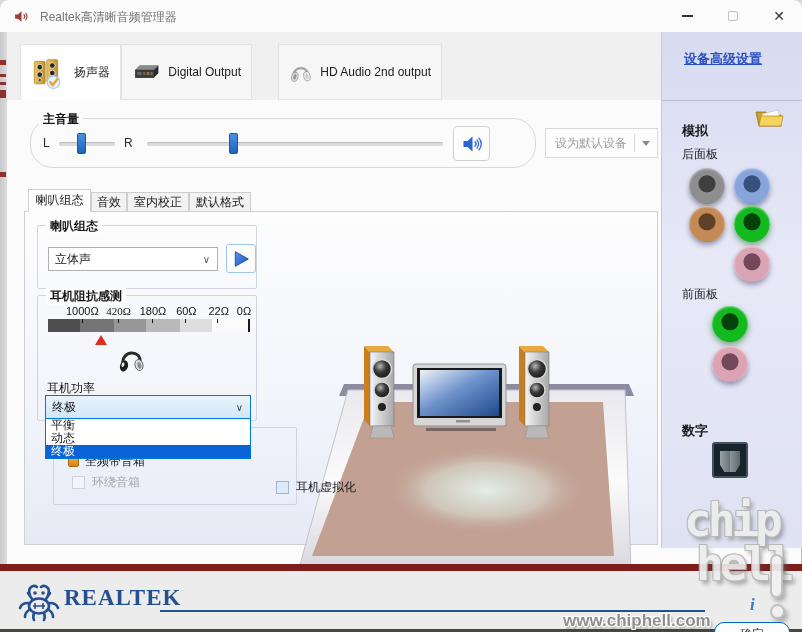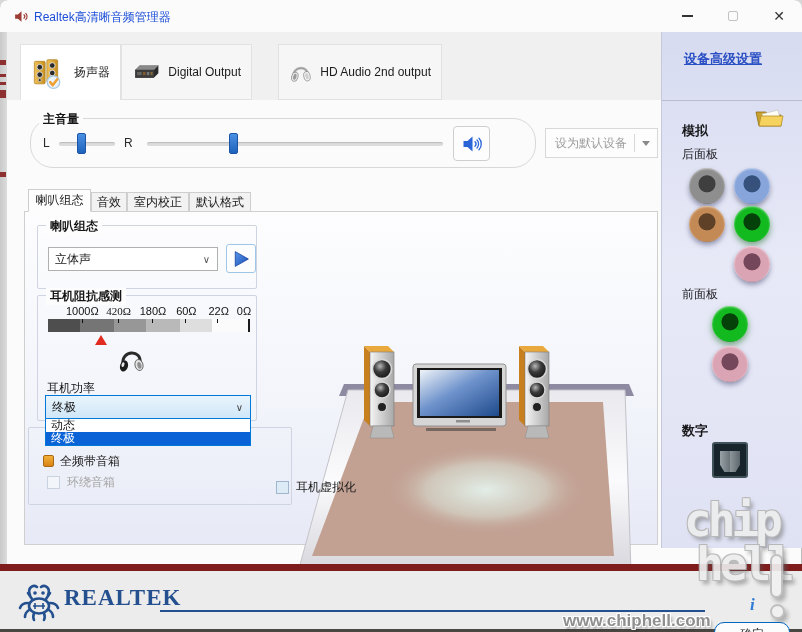--- a/index.html
+++ b/index.html
@@ -6,21 +6,21 @@
   *{box-sizing:border-box;}
   #window{
     position:relative;width:802px;height:632px;overflow:hidden;
     font-family:"Liberation Sans","DejaVu Sans",sans-serif;
     background:#fbfbfb;border-radius:8px 8px 0 0;
     box-shadow:inset 0 0 0 1px #bcbcbc;
     color:#1a1a1a;font-size:12px;
   }
   
   .titlebar{position:absolute;left:0;top:0;width:802px;height:32px;background:#fbfbfb;border-radius:8px 8px 0 0;}
-  .titlebar .app-title{position:absolute;left:34px;top:9px;font-size:12px;color:#1d4ed8;text-align:right;}
+  .titlebar .app-title{position:absolute;left:40px;top:9px;font-size:12px;color:#737373;text-align:right;}
   .title-icon{position:absolute;left:13px;top:8px;}
   .win-btn{position:absolute;top:0;width:42px;height:32px;display:flex;align-items:center;justify-content:center;}
   .btn-min{left:666px;} .btn-max{left:712px;} .btn-close{left:758px;}
   .min-glyph{width:11px;height:1.5px;background:#333;}
   .max-glyph{width:10px;height:10px;border:1.2px solid #c2c2c2;border-radius:2px;}
   .close-glyph{font-size:14px;color:#333;line-height:1;font-family:"DejaVu Sans",sans-serif;}
   
   .left-strip{position:absolute;left:0;top:32px;width:7px;height:597px;background:linear-gradient(90deg,#c9c9c9,#dcdcdc);}
   .red-dash{position:absolute;left:0;width:6px;background:#8e3030;}
   
@@ -274,32 +274,33 @@
           <ellipse cx="23.4" cy="19.4" rx="2" ry="3.4" fill="#8f8f8f" transform="rotate(-14 23.4 19.4)"></ellipse>
         </svg>
         <span class="power-label" style="left:9px;top:84px;">耳机功率</span>
       </div>
 
       <div class="combo-open" style="left:20px;top:183px;width:206px;">
         <span class="val">终极</span>
         <span class="chev">∨</span>
       </div>
 
-      <div class="group-box" style="left:3px;top:215px;width:264px;height:78px;border-color:#cfd4e2;">
+      <div class="group-box" style="left:28px;top:215px;width:244px;height:78px;border-color:#cfd4e2;">
         <div class="partial-row" style="left:14px;top:26px;width:190px;">
           <span class="orange-ico"></span>
           <span>全频带音箱</span>
         </div>
         <div class="chk-row" style="left:18px;top:46px;">
           <span class="chk disabled"></span>
           <span class="dis-text">环绕音箱</span>
         </div>
       </div>
 
       <div class="combo-popup" style="left:20px;top:206px;width:206px;">
+        <div class="combo-item">平衡</div>
         <div class="combo-item">动态</div>
         <div class="combo-item selected">终极</div>
       </div>
 
       <svg class="room" width="382" height="256" viewBox="0 0 382 256">
         <defs>
           <linearGradient id="floorB" x1="0" y1="0" x2="0" y2="1">
             <stop offset="0" stop-color="#e9e9ee"></stop>
               <stop offset=".5" stop-color="#fbfbfd"></stop>
               <stop offset="1" stop-color="#d6d6dc"></stop>

